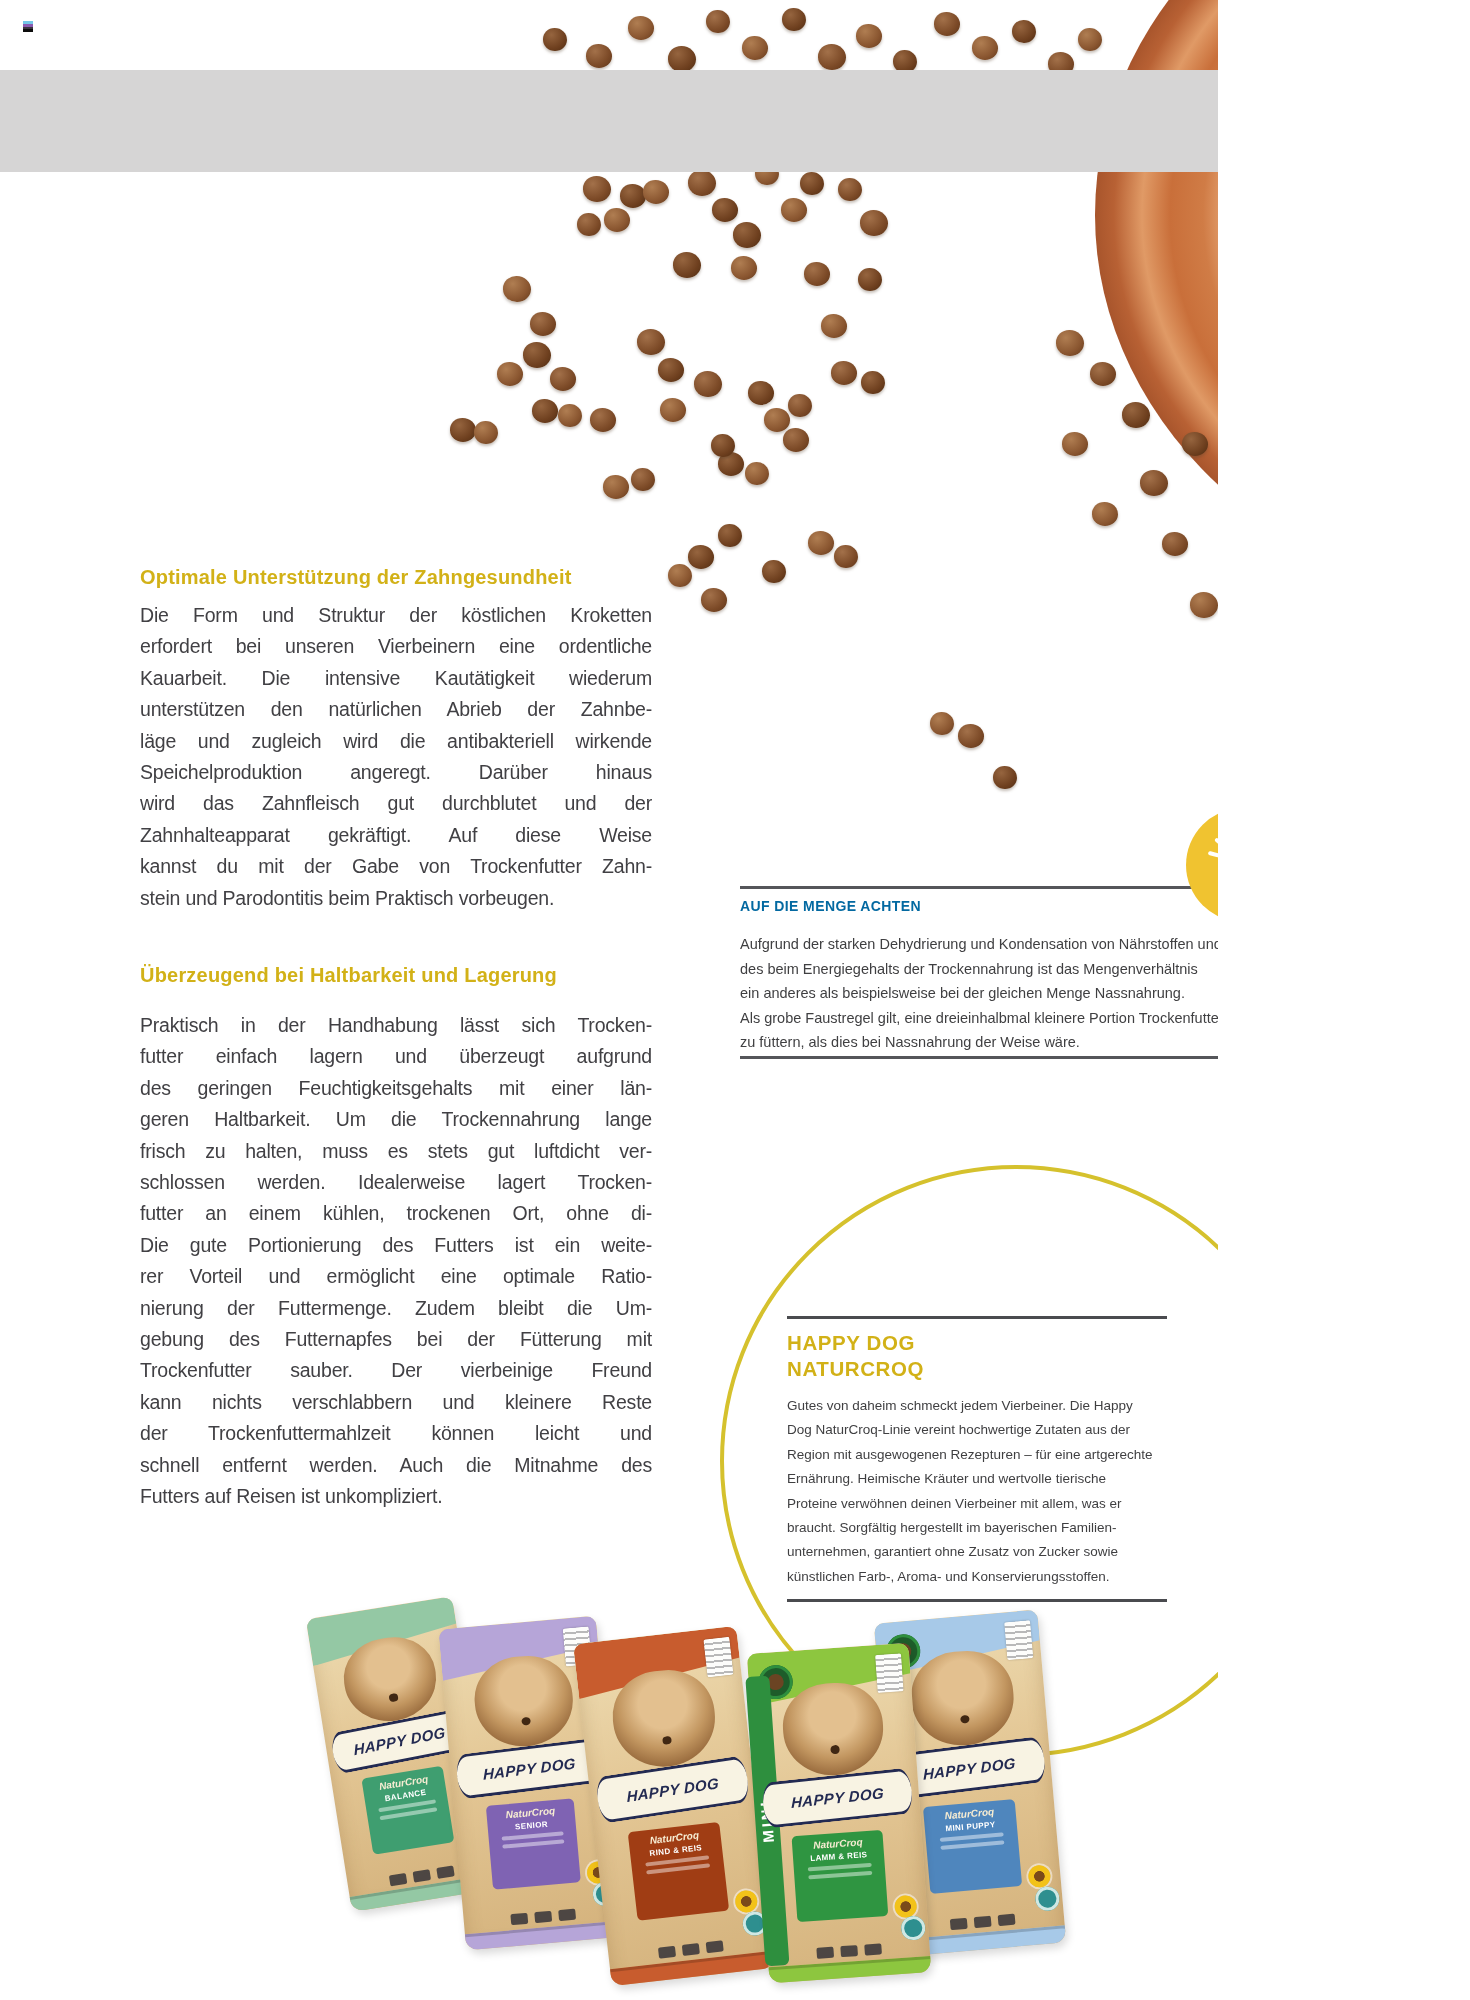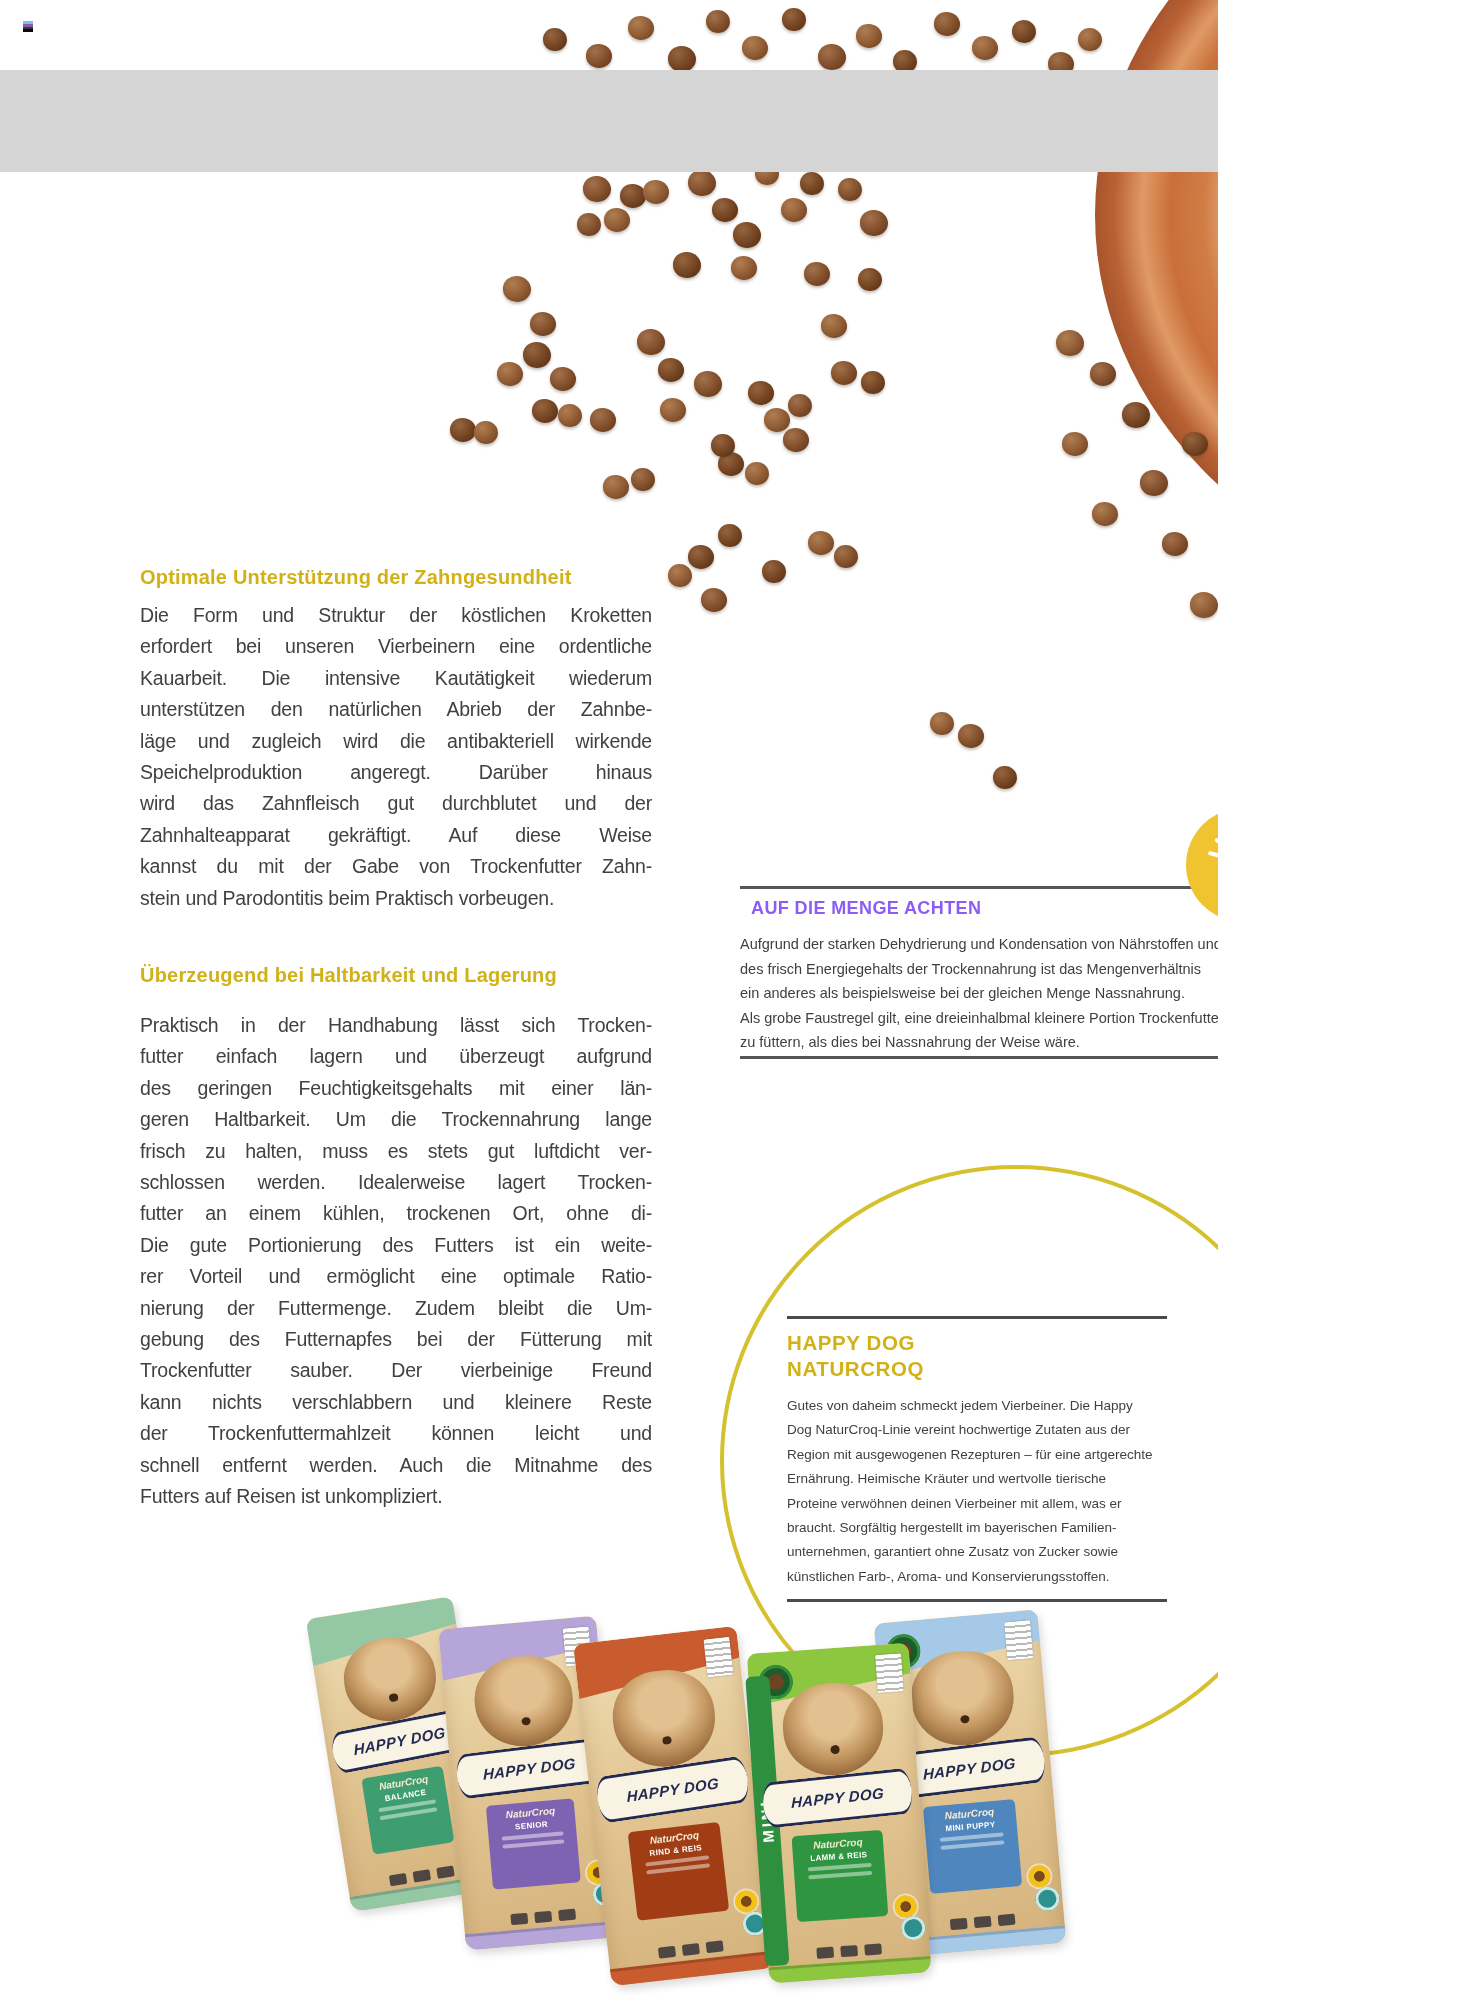--- a/index.html
+++ b/index.html
@@ -44,21 +44,21 @@
   .textlines .line{font-size:19.5px;line-height:31.4px;text-align:justify;text-align-last:justify;
     letter-spacing:-.2px;white-space:nowrap;}
   .textlines .line{white-space:normal;}
   .textlines .line:last-child{text-align-last:left;}
 
   
   .infobox{position:absolute;left:740px;top:806px;width:600px;z-index:40;}
   .rule{position:absolute;background:#55565a;height:3px;}
   .rule-1{left:0;top:80px;width:568px;}
   .rule-2{left:0;top:250px;width:568px;}
-  .info-head{position:absolute;left:0;top:92px;font-weight:bold;font-size:18px;color:#8b5cf6;letter-spacing:.4px;margin-left:11px;}
+  .info-head{position:absolute;left:0;top:92px;font-weight:bold;font-size:14px;color:#0369a1;letter-spacing:.4px;}
   .info-lines{position:absolute;left:0;top:126px;width:600px;color:#3f3f41;}
   .info-lines .line{font-size:14.5px;line-height:24.6px;}
   .bulb-circle{position:absolute;left:446px;top:2px;width:114px;height:114px;border-radius:50%;
     background:#f0c330;z-index:2;}
   .bulb-body{position:absolute;left:42px;top:34px;width:30px;height:38px;border-radius:50% 50% 46% 46%;background:#fff;}
   .bulb-base{position:absolute;left:50px;top:72px;width:14px;height:9px;background:#fff;border-radius:2px;}
   .ray{position:absolute;left:55px;top:18px;width:4px;height:12px;border-radius:2px;background:#fff;transform-origin:2px 36px;}
 
   
   .croqbox{position:absolute;left:787px;top:1316px;width:440px;z-index:40;}
@@ -279,21 +279,21 @@
       <span class="ray" style="transform:rotate(0deg);"></span>
       <span class="ray" style="transform:rotate(25deg);"></span>
       <span class="ray" style="transform:rotate(50deg);"></span>
       <span class="ray" style="transform:rotate(75deg);"></span>
       <span class="bulb-body"></span>
       <span class="bulb-base"></span>
     </div>
     <div class="info-head">AUF DIE MENGE ACHTEN</div>
     <div class="info-lines">
         <div class="line">Aufgrund der starken Dehydrierung und Kondensation von Nährstoffen und</div>
-        <div class="line">des frisch Energiegehalts der Trockennahrung ist das Mengenverhältnis</div>
+        <div class="line">des beim Energiegehalts der Trockennahrung ist das Mengenverhältnis</div>
         <div class="line">ein anderes als beispielsweise bei der gleichen Menge Nassnahrung.</div>
         <div class="line">Als grobe Faustregel gilt, eine dreieinhalbmal kleinere Portion Trockenfutter</div>
         <div class="line">zu füttern, als dies bei Nassnahrung der Weise wäre.</div>
       </div>
     <div class="rule rule-2"></div>
   </div>
 
   <div class="croqbox">
     <div class="croq-rule croq-rule-a"></div>
     <div class="croq-head">

